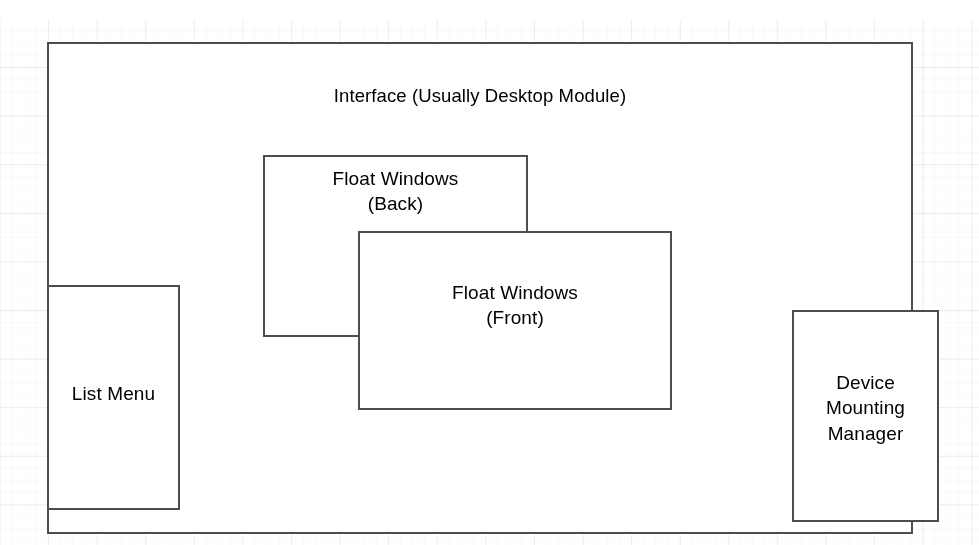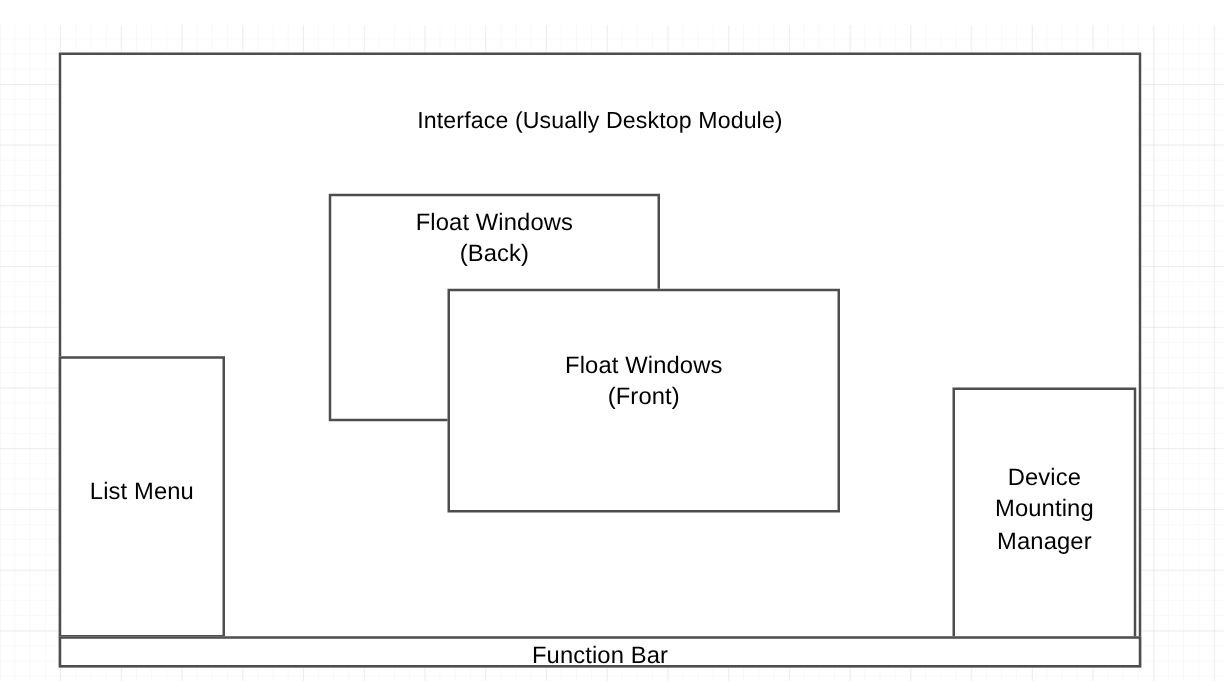--- a/index.html
+++ b/index.html
@@ -82,21 +82,21 @@
   #list-menu-box {
     left: 47px;  top: 265px;
     width: 133px; height: 225px;
     z-index: 2;
   }
   #list-menu-label {
     top: 94px;
   }
 
   #device-manager-box {
-    left: 762px; top: 290px;
+    left: 792px; top: 290px;
     width: 147px; height: 212px;
     z-index: 2;
   }
   #device-manager-label {
     top: 58px;
   }
 
   #function-bar-box {
     left: 47px;  top: 489px;
     width: 866px; height: 25px;
@@ -128,17 +128,14 @@
     <div class="box-label" id="device-manager-label">Device
 Mounting
 Manager</div>
   </div>
 
   <div class="box" id="float-front-box">
     <div class="box-label" id="float-front-label">Float Windows
 (Front)</div>
   </div>
 
-  <div class="box" id="function-bar-box">
-    <div class="box-label" id="function-bar-label">Function Bar</div>
-  </div>
 
 </div>
 
 </body></html>

